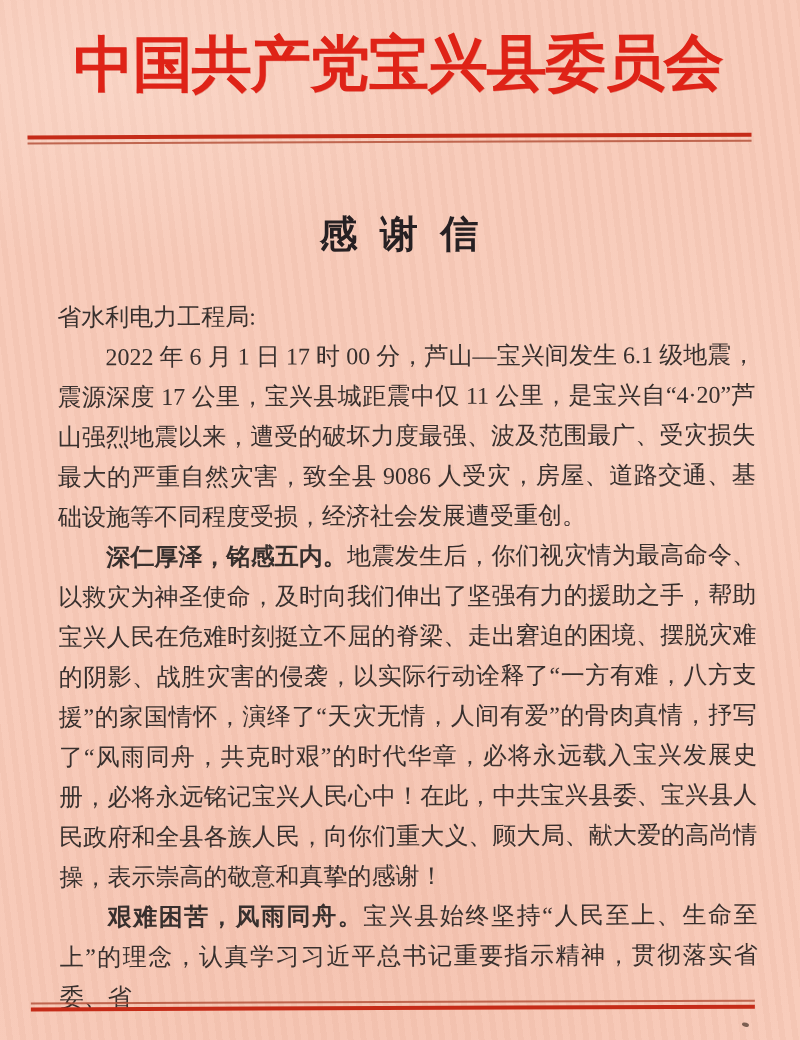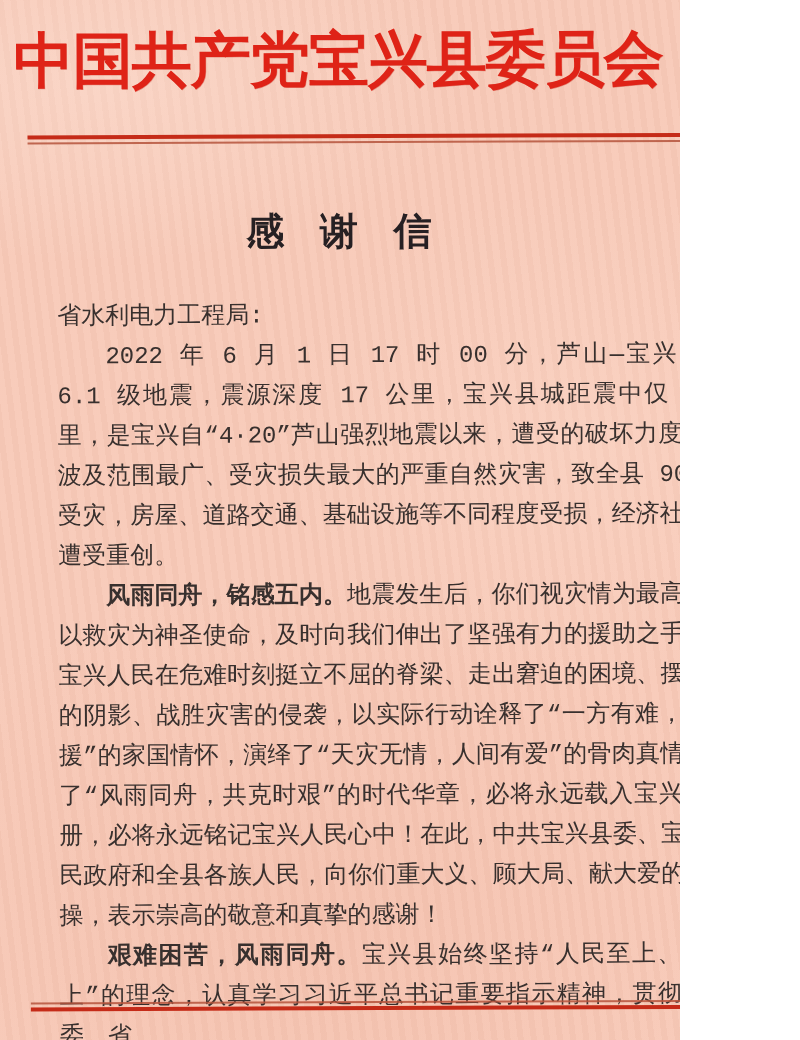--- a/index.html
+++ b/index.html
@@ -7,30 +7,30 @@
     --header-red: #df2317;
     --rule-red: #c52b18;
     --rule-thin-red: #b5543c;
     --title-ink: #262023;
     --body-ink: #38302e;
   }
   * { box-sizing: border-box; }
   html, body { margin: 0; padding: 0; }
   .page {
     position: relative;
-    width: 680px;
+    width: 800px;
     height: 1040px;
     overflow: hidden;
     background-color: var(--paper);
     background-image:
       radial-gradient(ellipse 620px 300px at 15% 8%,  rgba(255,236,226,0.30), transparent 60%),
       radial-gradient(ellipse 520px 420px at 86% 42%, rgba(255,228,214,0.22), transparent 60%),
       radial-gradient(ellipse 700px 520px at 45% 88%, rgba(226,148,122,0.14), transparent 65%),
       repeating-linear-gradient(83deg, rgba(255,255,255,0.05) 0 7px, rgba(0,0,0,0.015) 7px 13px);
-    font-family: Liberation Mono, monospace;
+    font-family: Liberation Serif, serif;
   }
   .tilt {
     position: absolute;
     inset: 0;
     transform: rotate(-0.22deg);
     transform-origin: 400px 520px;
   }
   .org-header {
     position: absolute;
     top: 31px;
@@ -102,21 +102,21 @@
       <div class="line-thick"></div>
       <div class="line-thin"></div>
     </div>
 
     <div class="letter-title">感 谢 信</div>
 
     <div class="letter-body">
       <p class="salutation">省水利电力工程局:</p>
       <div>
           <p class="para indent"><span>2022 年 6 月 1 日 17 时 00 分，芦山—宝兴间发生 6.1 级地震，震源深度 17 公里，宝兴县城距震中仅 11 公里，是宝兴自“4·20”芦山强烈地震以来，遭受的破坏力度最强、波及范围最广、受灾损失最大的严重自然灾害，致全县 9086 人受灾，房屋、道路交通、基础设施等不同程度受损，经济社会发展遭受重创。</span></p>
-          <p class="para indent"><b>风雨同舟，铭感五内。</b><span>地震发生后，你们视灾情为最高命令、以救灾为神圣使命，及时向我们伸出了坚强有力的援助之手，帮助宝兴人民在危难时刻挺立不屈的脊梁、走出窘迫的困境、摆脱灾难的阴影、战胜灾害的侵袭，以实际行动诠释了“一方有难，八方支援”的家国情怀，演绎了“天灾无情，人间有爱”的骨肉真情，抒写了“风雨同舟，共克时艰”的时代华章，必将永远载入宝兴发展史册，必将永远铭记宝兴人民心中！在此，中共宝兴县委、宝兴县人民政府和全县各族人民，向你们重大义、顾大局、献大爱的高尚情操，表示崇高的敬意和真挚的感谢！</span></p>
+          <p class="para indent"><b>深仁厚泽，铭感五内。</b><span>地震发生后，你们视灾情为最高命令、以救灾为神圣使命，及时向我们伸出了坚强有力的援助之手，帮助宝兴人民在危难时刻挺立不屈的脊梁、走出窘迫的困境、摆脱灾难的阴影、战胜灾害的侵袭，以实际行动诠释了“一方有难，八方支援”的家国情怀，演绎了“天灾无情，人间有爱”的骨肉真情，抒写了“风雨同舟，共克时艰”的时代华章，必将永远载入宝兴发展史册，必将永远铭记宝兴人民心中！在此，中共宝兴县委、宝兴县人民政府和全县各族人民，向你们重大义、顾大局、献大爱的高尚情操，表示崇高的敬意和真挚的感谢！</span></p>
           <p class="para indent"><b>艰难困苦，风雨同舟。</b><span>宝兴县始终坚持“人民至上、生命至上”的理念，认真学习习近平总书记重要指示精神，贯彻落实省委、省</span></p>
         </div>
     </div>
 
     <div class="rule rule-bottom">
       <div class="line-thin"></div>
       <div class="line-thick"></div>
     </div>
 
     <div class="speck"></div>

